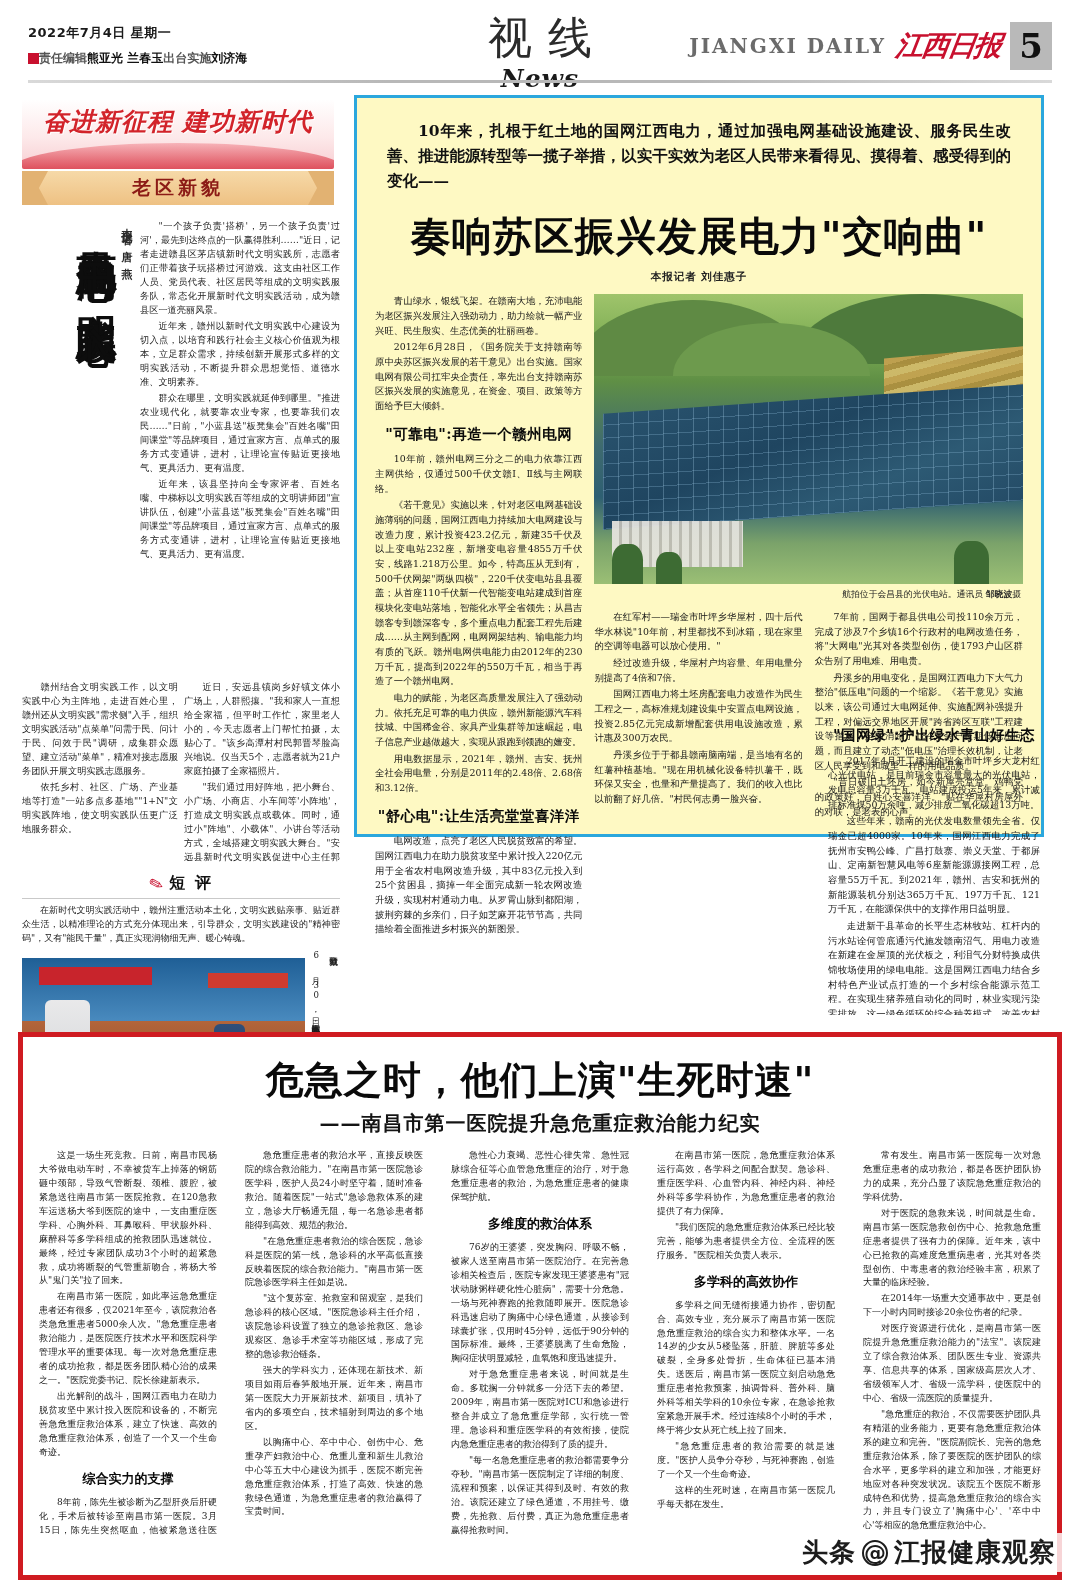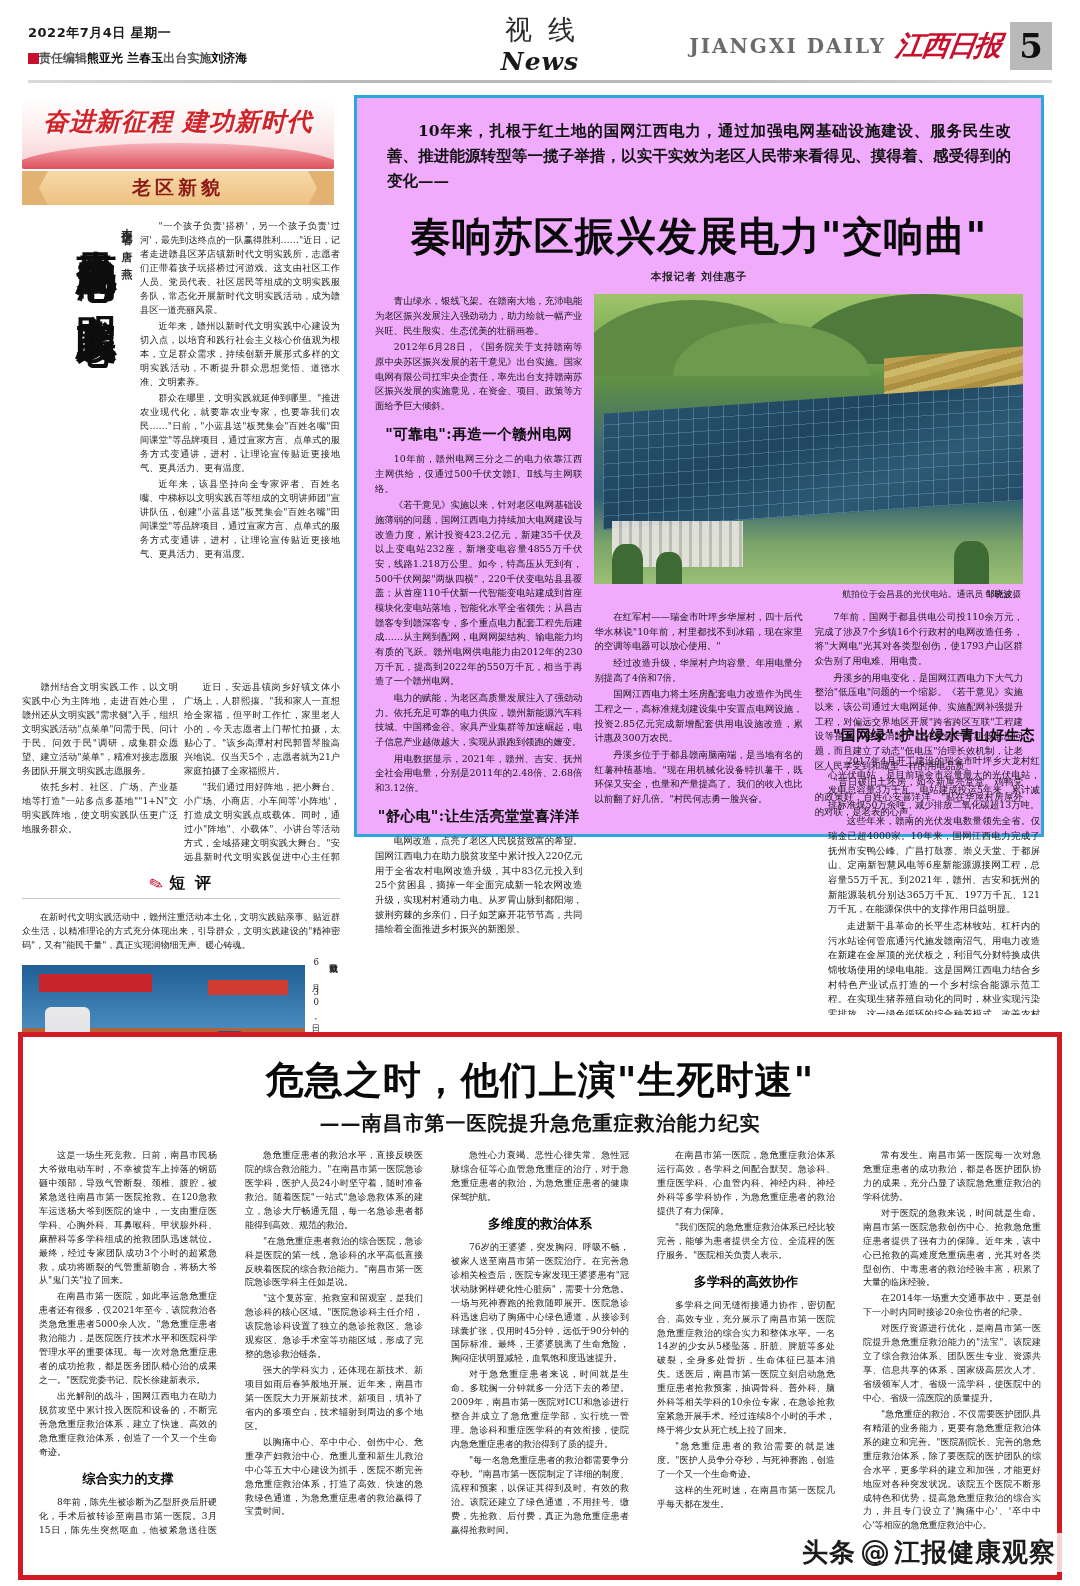--- a/index.html
+++ b/index.html
@@ -25,21 +25,21 @@
     font-size:12px; color:#3a3a3a; display:flex; align-items:center; 
   }
   .md-sq { width:11px; height:11px; background:#c8102e; display:inline-block; }
   .md-editors b { color:#111; }
   .md-editors .lbl { color:#555; font-weight:600; }
   .md-center {
     position:absolute; left:0; right:0; top:16px; text-align:center;
   }
   .md-cn {
     font-family:"DejaVu Serif","Liberation Serif",serif;
-    font-size:27px; letter-spacing:16px; color:#2b2b2b; font-weight:400;
+    font-size:44px; letter-spacing:16px; color:#2b2b2b; font-weight:400;
     line-height:1;
     text-indent:16px;
   }
   .md-en {
     font-family:"DejaVu Serif","Liberation Serif",serif;
     font-style:italic; font-weight:bold; font-size:25px; color:#1a1a1a;
     margin-top:4px; letter-spacing:1px;
   }
   .md-rule {
     position:absolute; left:28px; right:28px; top:80px; height:3px;
@@ -61,21 +61,21 @@
     width:42px; height:48px; background:#b9b9b9; color:#111;
     font-family:"DejaVu Serif","Liberation Serif",serif;
     font-size:34px; font-weight:bold;
     display:flex; align-items:center; justify-content:center;
   }
 
   
   .top-zone { position:relative; height:742px; padding:0 22px; display:flex; gap:14px; }
   .col-left { width:318px; position:relative; }
   .feature-box {
-    width:690px; border:3px solid #2ba7dd; background:#f0abfc;
+    width:690px; border:3px solid #2ba7dd; background:#fef9c3;
     position:relative; padding:14px 18px 10px 18px;
   }
 
   
   .banner {
     position:relative; width:312px; height:70px; margin-top:4px;
     background:linear-gradient(180deg,#fff 0%,#fde9ea 55%,#f7cdd1 100%);
     border-radius:2px; overflow:hidden;
   }
   .banner-title {
@@ -145,21 +145,21 @@
     display:flex; align-items:center; gap:6px; justify-content:center; margin-bottom:4px;
   }
   .comm-pen { color:#c8102e; font-size:17px; transform:rotate(-18deg); }
   .comm-title {
     font-family:"DejaVu Serif","Liberation Serif",serif;
     font-size:16px; font-weight:bold; color:#111; letter-spacing:2px;
   }
   .comm-body {
     font-size:9px; line-height:1.55; color:#222; text-align:justify;
     font-family:"DejaVu Serif","Liberation Serif",serif;
-    border-top:1px solid #c9c9c9; padding-top:12px;
+    border-top:1px solid #c9c9c9; padding-top:5px;
   }
   .comm-body p { margin:0 0 2px 0; text-indent:2em; }
 
   
   .left-photo {
     margin-top:8px; position:relative; width:100%; height:150px;
     background:linear-gradient(180deg,#2d6ea8 0%,#3f85bb 28%,#7aa9ce 45%,#b8693a 62%,#8d4a2b 100%);
     overflow:hidden;
   }
   .lp-court { position:absolute; left:0; right:0; bottom:0; height:58%; background:linear-gradient(180deg,#b3653a,#7d4226); }

